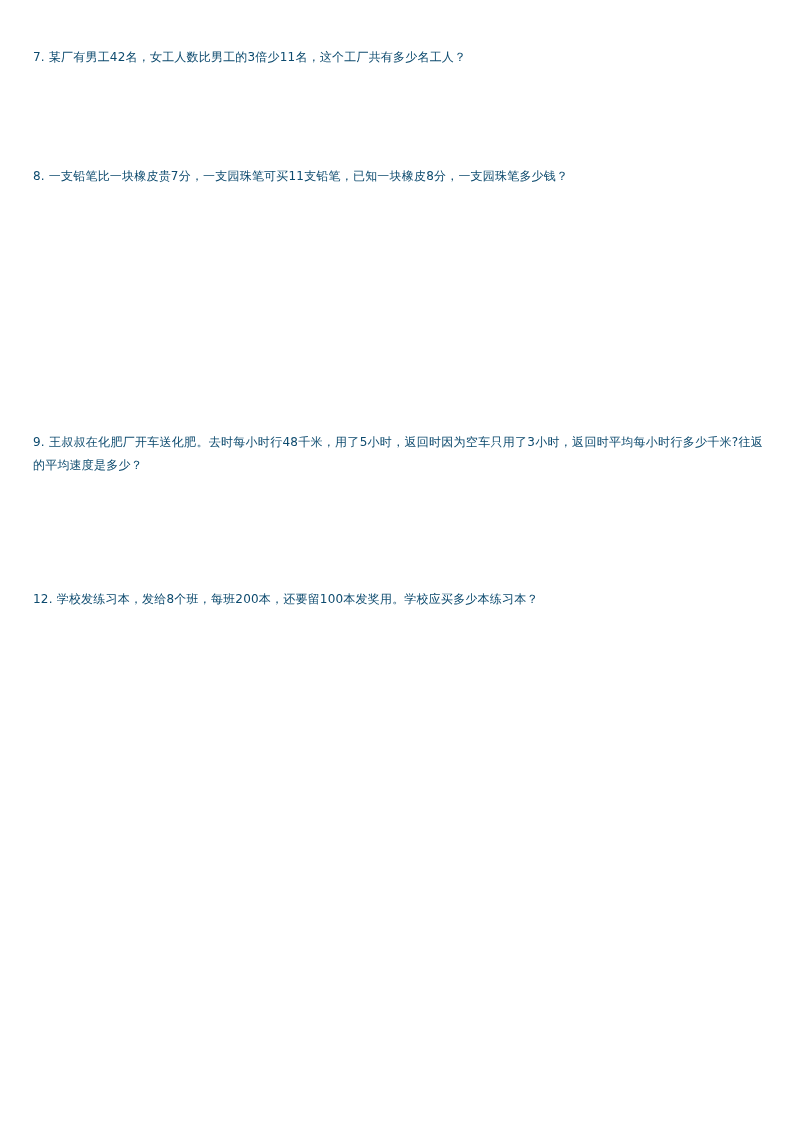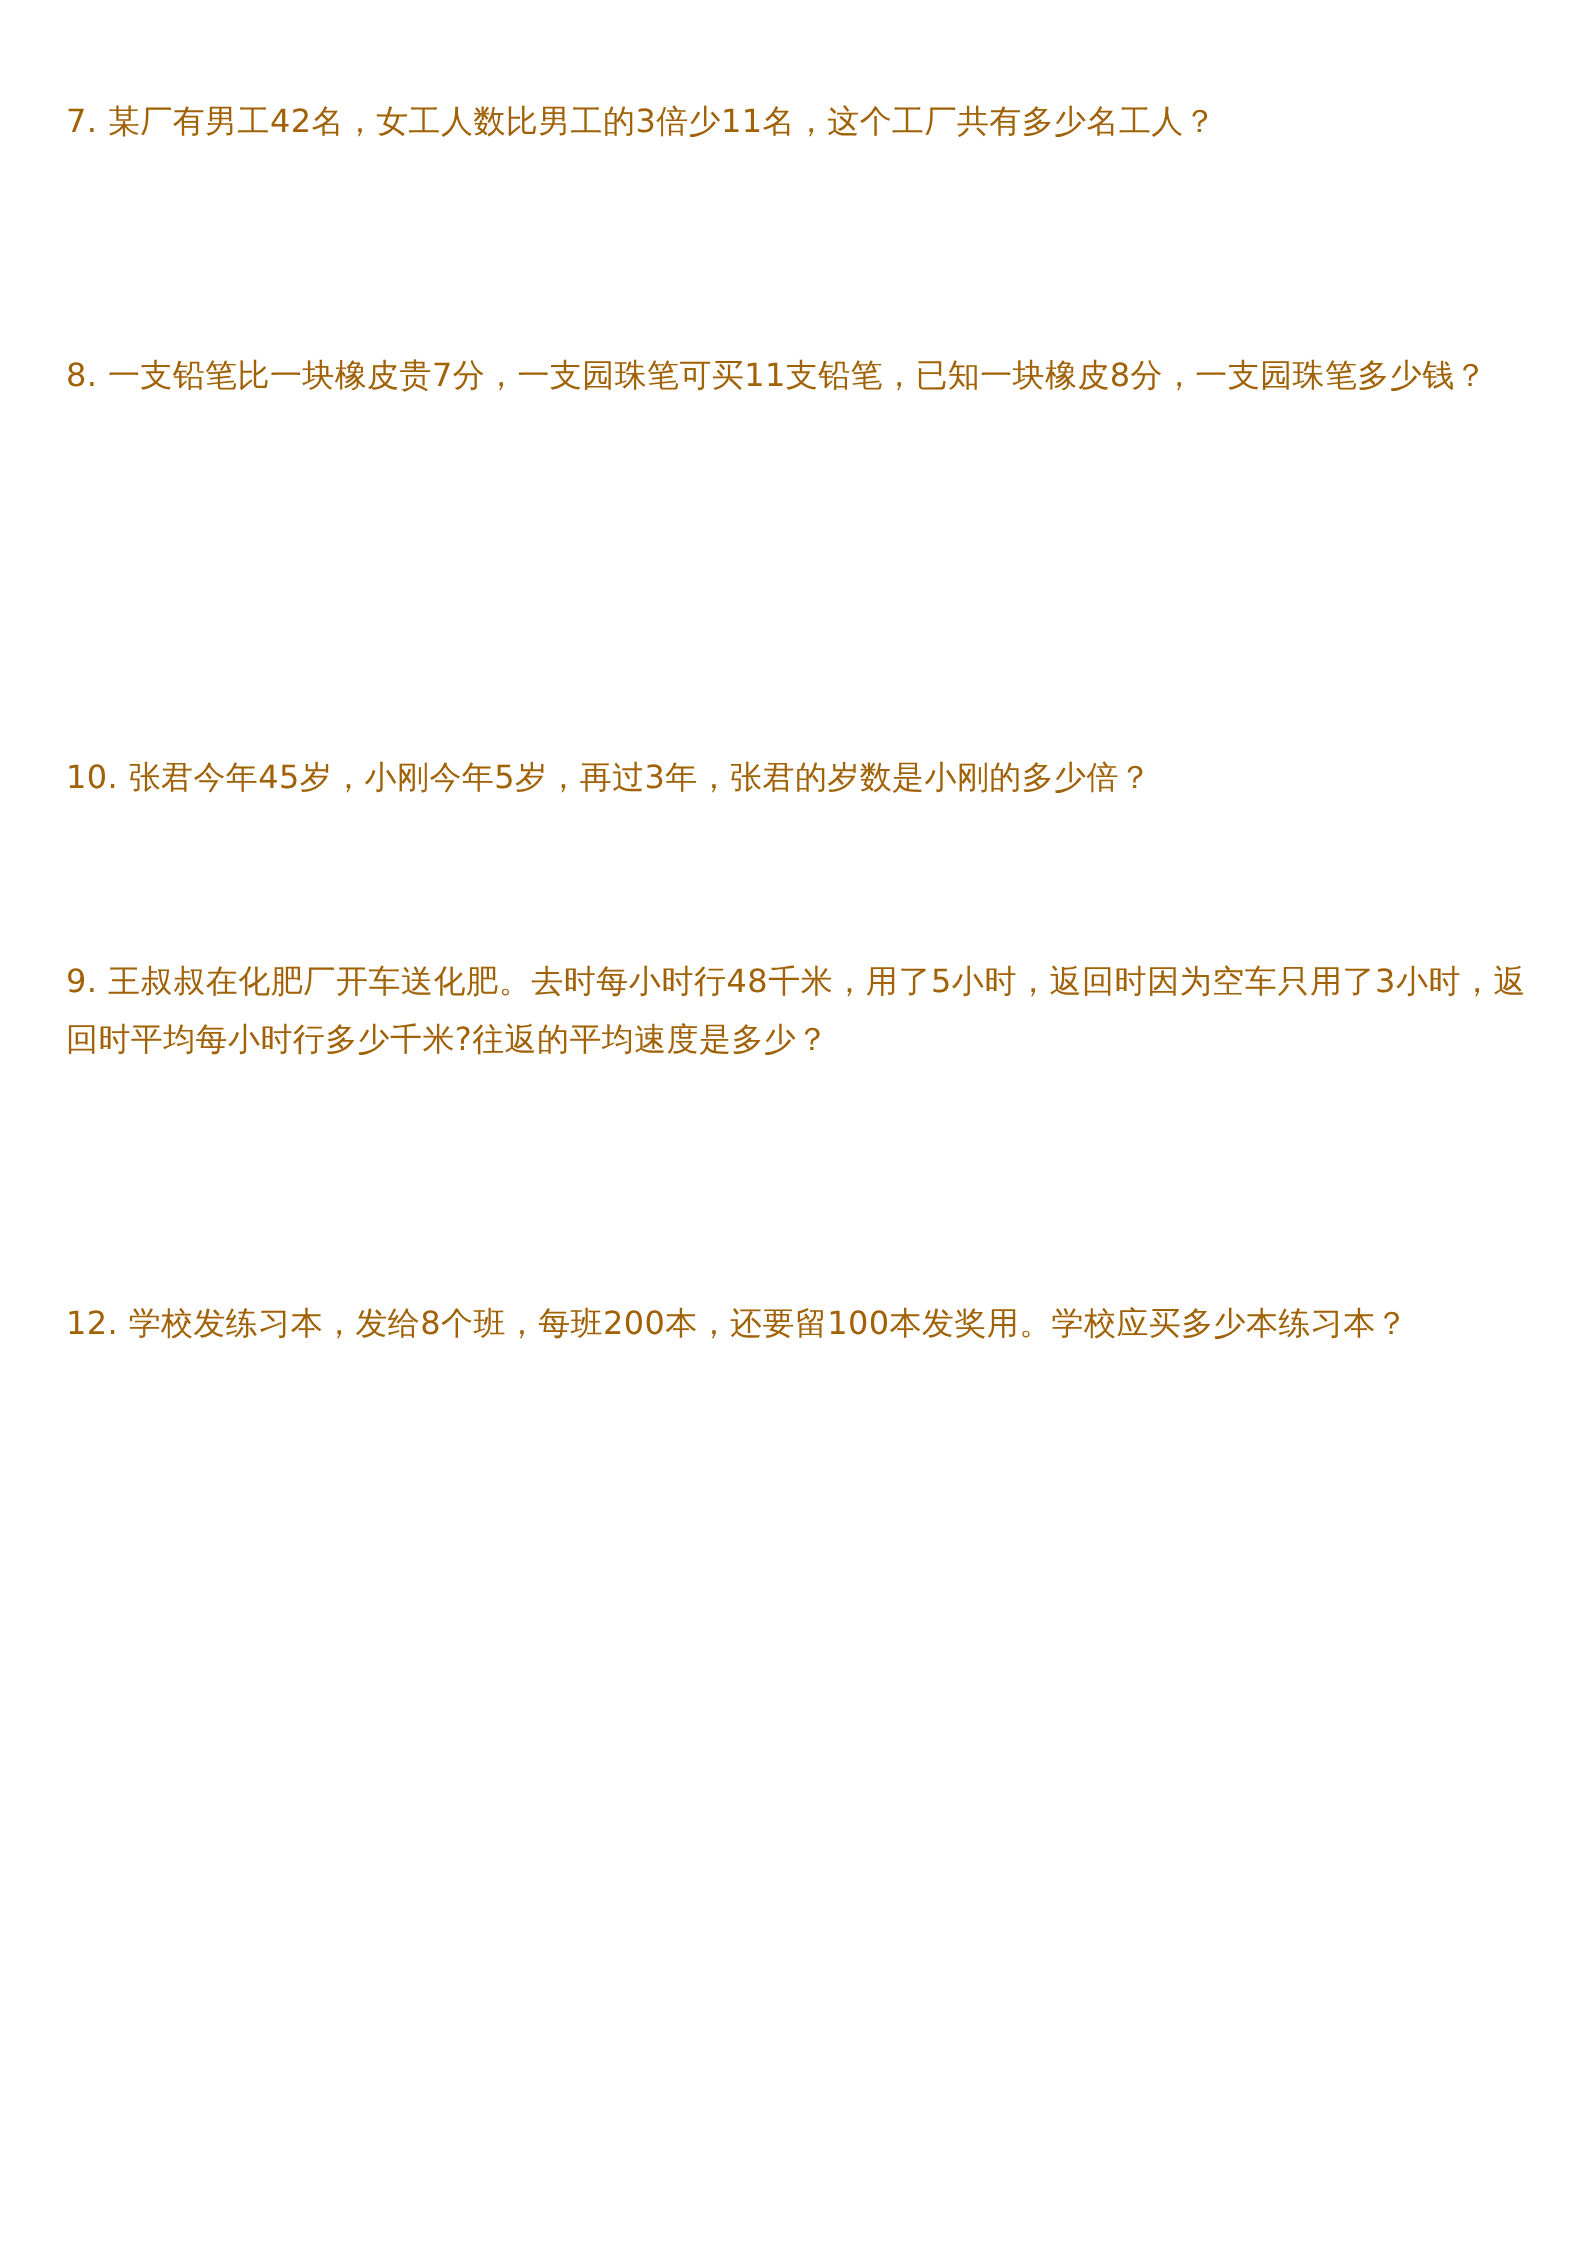--- a/index.html
+++ b/index.html
@@ -17,25 +17,25 @@
   .page {
     position: relative;
     width: 793px;
     height: 1122px;
     box-sizing: border-box;
     padding: 46px 30px 20px 33px;
     background: #ffffff;
     overflow: hidden;
   }
   .problem {
-    font-size: 16px;
+    font-size: 12px;
     line-height: 1.85;
     letter-spacing: 0.2px;
     text-align: justify;
-    color: #a16207;
+    color: #0c4a6e;
     font-weight: 500;
   }
   .problem .q-text {
     display: block;
   }
   
   .gap-a { height: 97px; }
   .gap-b { height: 70px; }
   .gap-c { height: 102px; }
   .gap-d { height: 72px; }
@@ -51,23 +51,20 @@
   </div>
   <div class="gap-a"></div>
 
   <div class="problem">
     <span class="q-text">8. 一支铅笔比一块橡皮贵7分，一支园珠笔可买11支铅笔，已知一块橡皮8分，一支园珠笔多少钱？</span>
   </div>
   <div class="gap-b"></div>
 
   <div class="gap-c"></div>
 
-  <div class="problem">
-    <span class="q-text">10. 张君今年45岁，小刚今年5岁，再过3年，张君的岁数是小刚的多少倍？</span>
-  </div>
   <div class="gap-d"></div>
 
   <div class="problem">
     <span class="q-text">9. 王叔叔在化肥厂开车送化肥。去时每小时行48千米，用了5小时，返回时因为空车只用了3小时，返回时平均每小时行多少千米?往返的平均速度是多少？</span>
   </div>
   <div class="gap-f"></div>
 
   <div class="problem">
     <span class="q-text">12. 学校发练习本，发给8个班，每班200本，还要留100本发奖用。学校应买多少本练习本？</span>
   </div>

